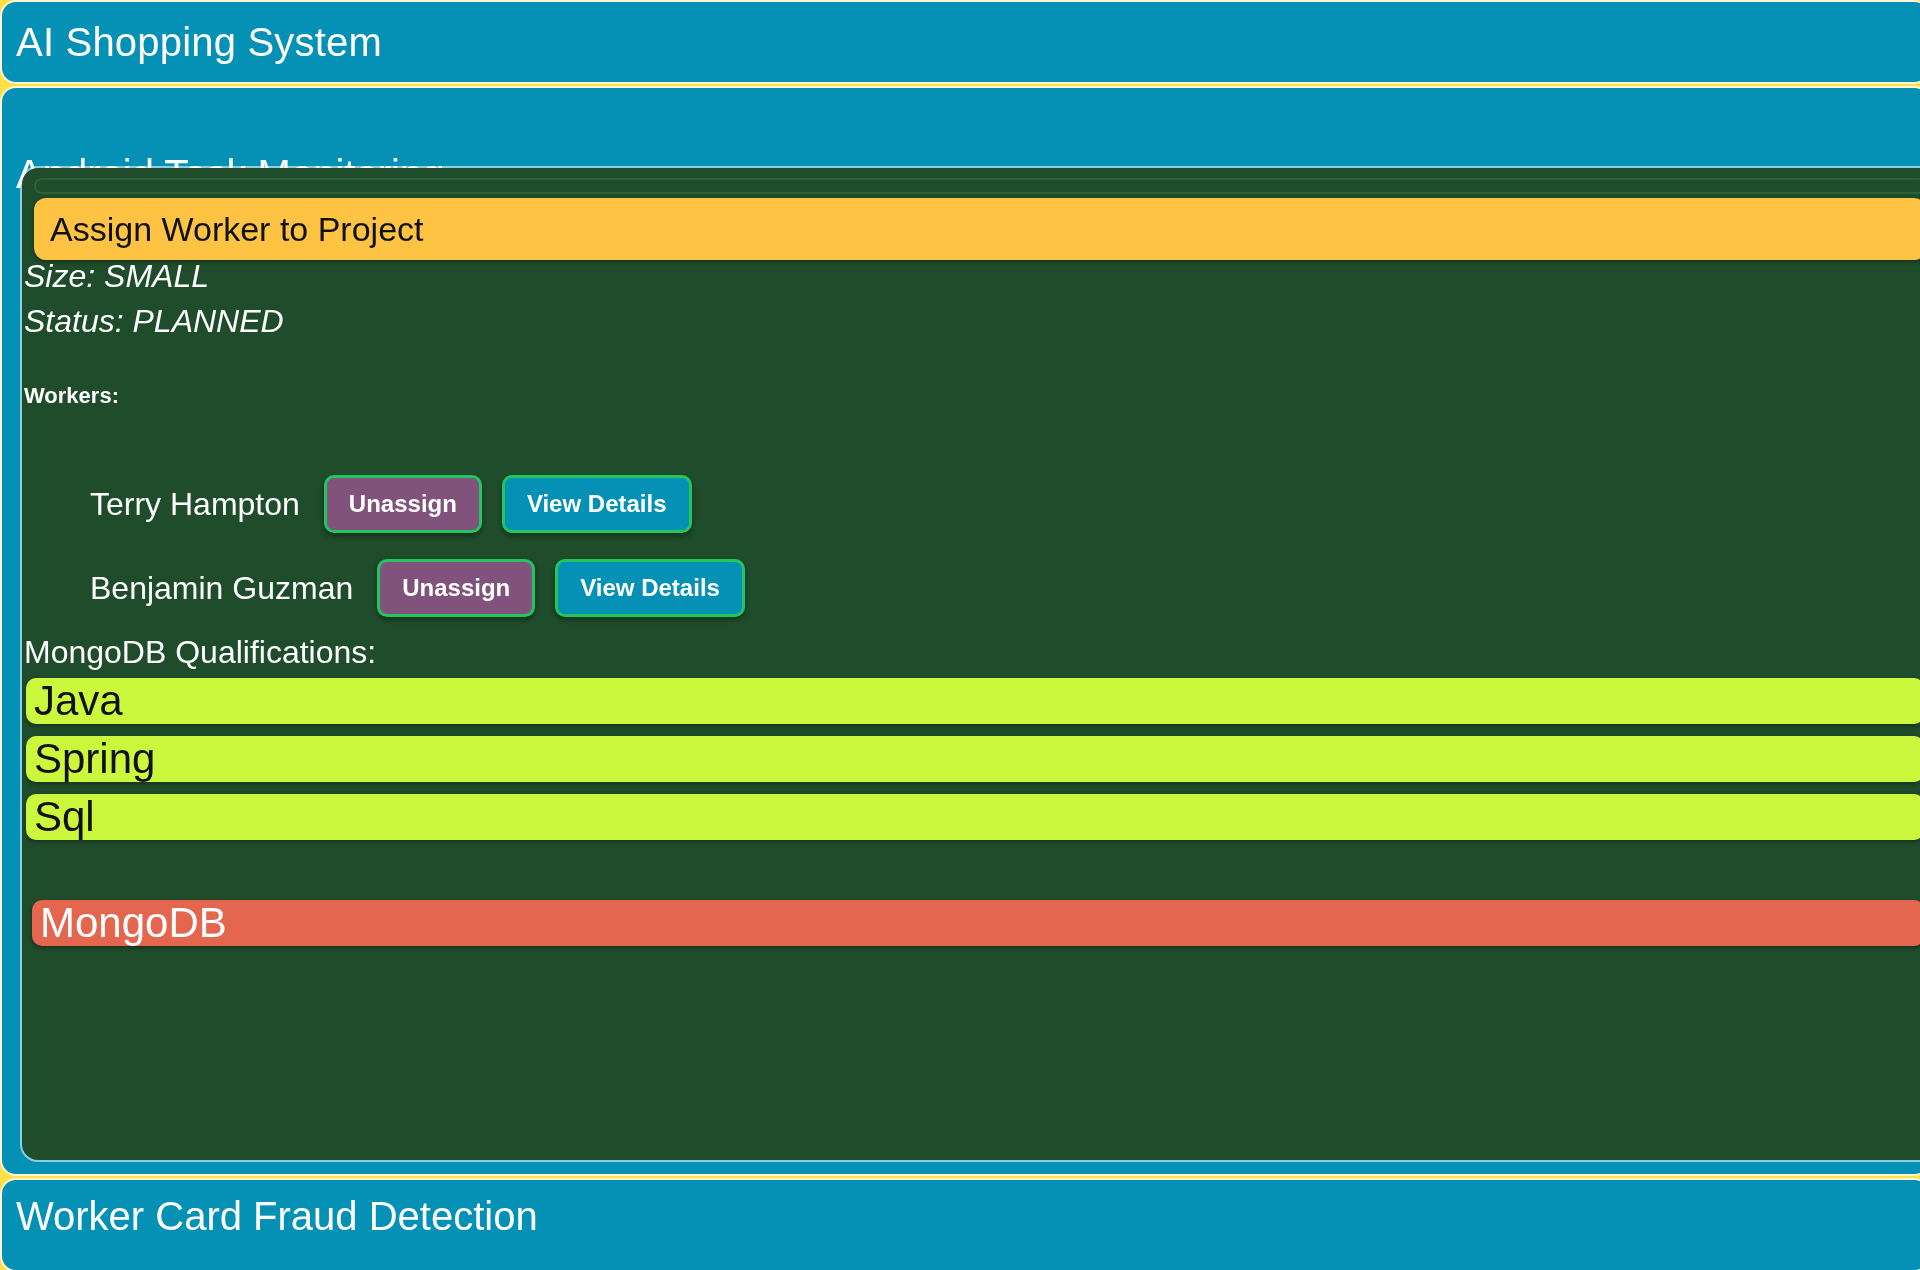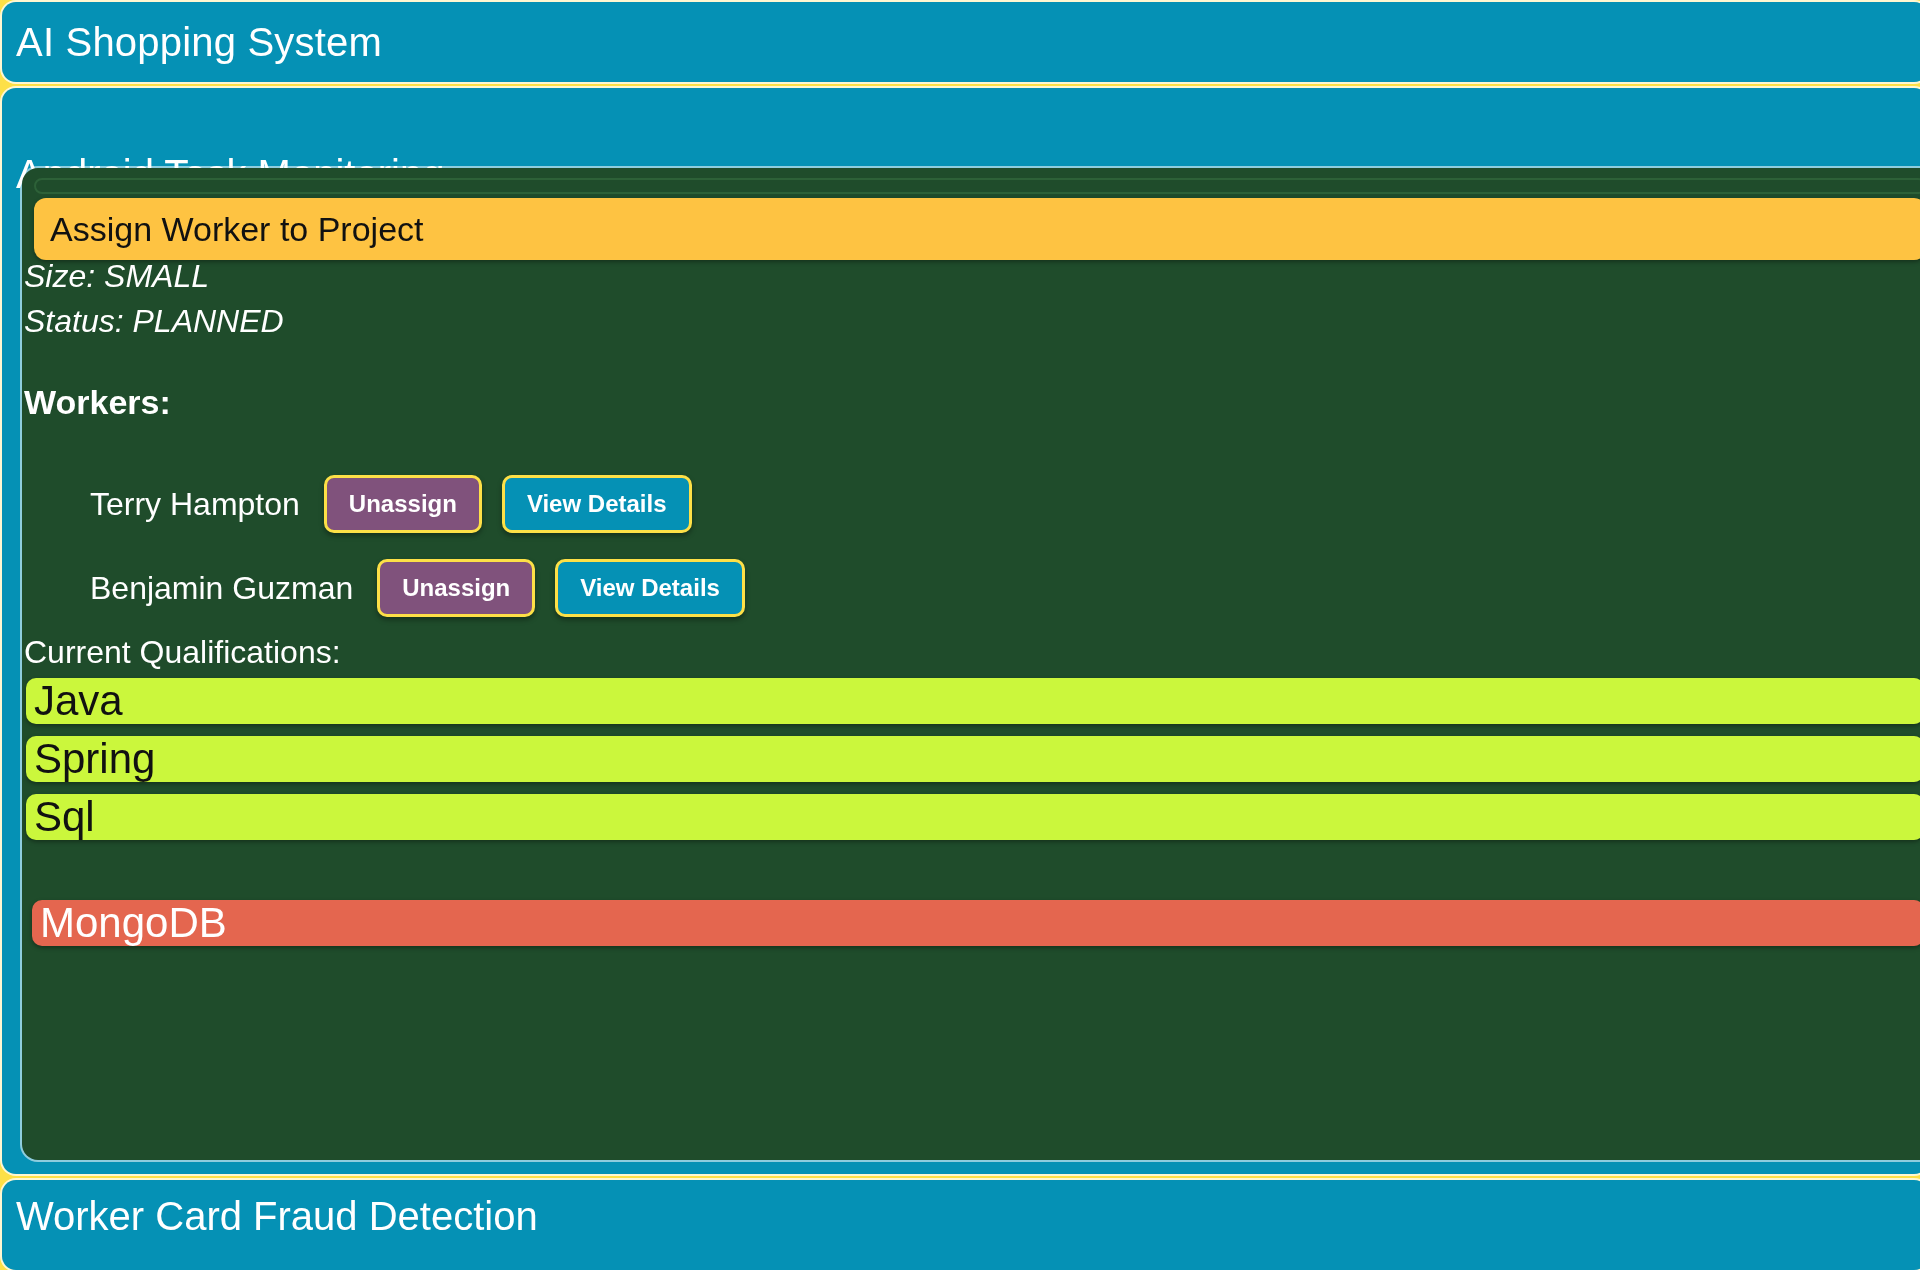--- a/index.html
+++ b/index.html
@@ -121,21 +121,21 @@
     white-space: nowrap;
     font-style: italic;
   }
   #meta-size   { top: 90px; }
   #meta-status { top: 135px; }
 
   #workers-heading {
     position: absolute;
     left: 2px;
     top: 215px;
-    font-size: 34px;
+    font-size: 22px;
     font-weight: bold;
     color: #ffffff;
     white-space: nowrap;
   }
 
   
   .worker-row {
     position: absolute;
     height: 72px;
     display: flex;
@@ -146,21 +146,21 @@
   #worker-row-1 { left: 68px; top: 384px; }
 
   .worker-name {
     font-size: 32px;
     color: #ffffff;
     white-space: nowrap;
     margin-right: 24px;
   }
 
   .btn {
-    border: 3px solid #fde047;
+    border: 3px solid #22c55e;
     border-radius: 10px;
     font-size: 24px;
     font-weight: bold;
     color: #ffffff;
     padding: 14px 22px;
     white-space: nowrap;
     box-shadow: 0 3px 5px rgba(0,0,0,0.35);
     box-sizing: border-box;
     line-height: 1;
     cursor: pointer;
@@ -259,21 +259,21 @@
         <button class="btn btn-unassign">Unassign</button>
         <button class="btn btn-details">View Details</button>
       </div>
 
       <div class="worker-row" id="worker-row-1">
         <span class="worker-name">Benjamin Guzman</span>
         <button class="btn btn-unassign">Unassign</button>
         <button class="btn btn-details">View Details</button>
       </div>
 
-      <div class="qual-heading" id="current-qual-heading">Current Qualifications:</div>
+      <div class="qual-heading" id="current-qual-heading">MongoDB Qualifications:</div>
 
       <div class="pill pill-current" id="pill-current-0">
         <span class="pill-label">Java</span>
       </div>
       <div class="pill pill-current" id="pill-current-1">
         <span class="pill-label">Spring</span>
       </div>
       <div class="pill pill-current" id="pill-current-2">
         <span class="pill-label">Sql</span>
       </div>

